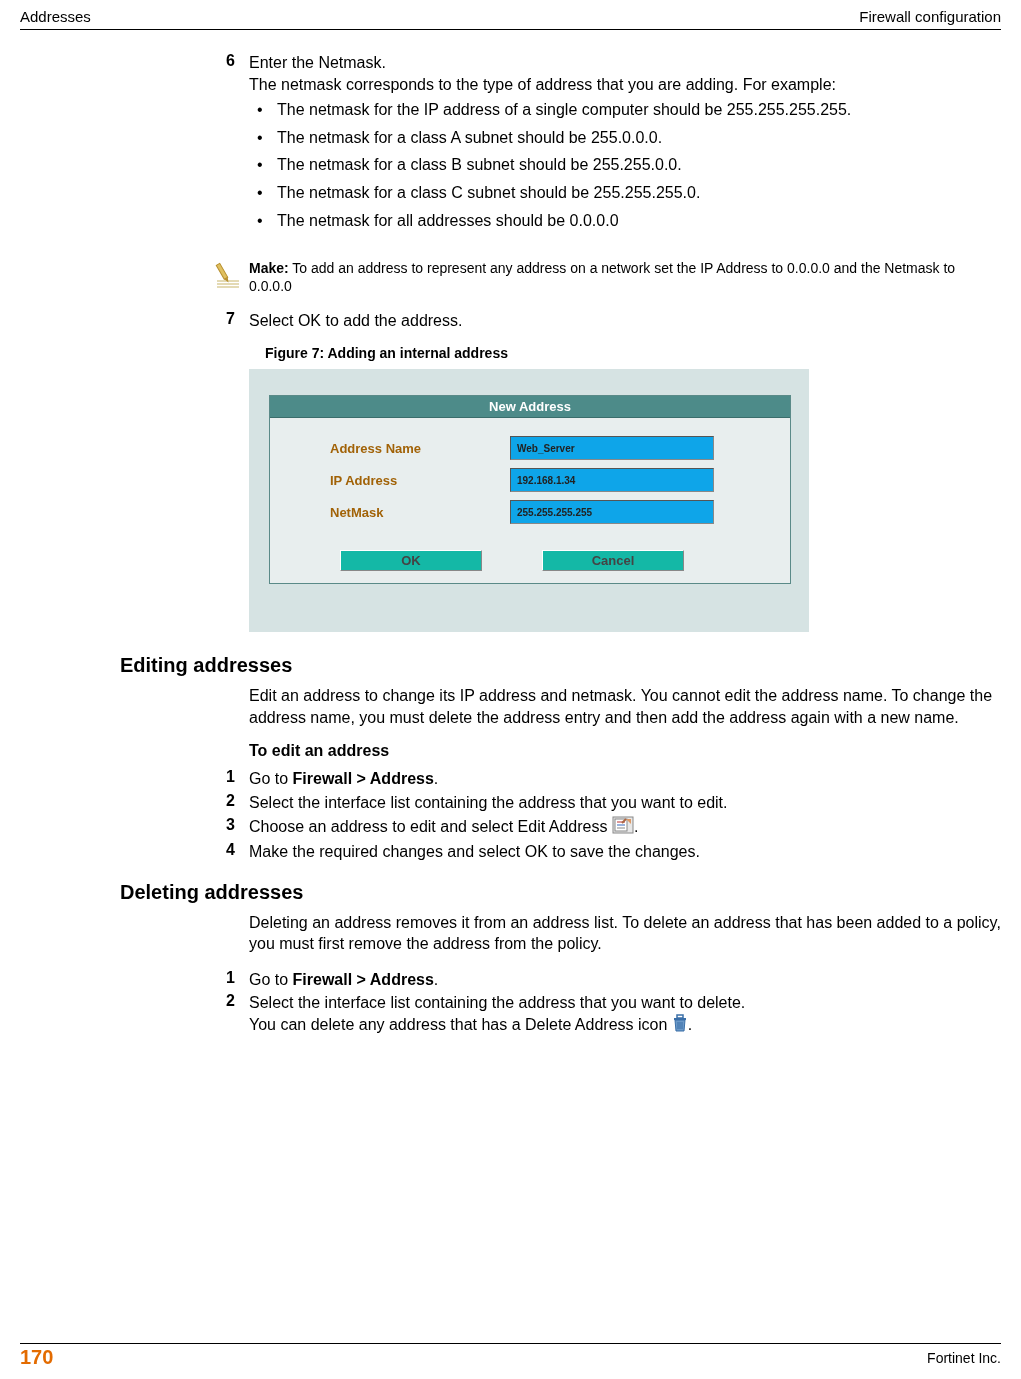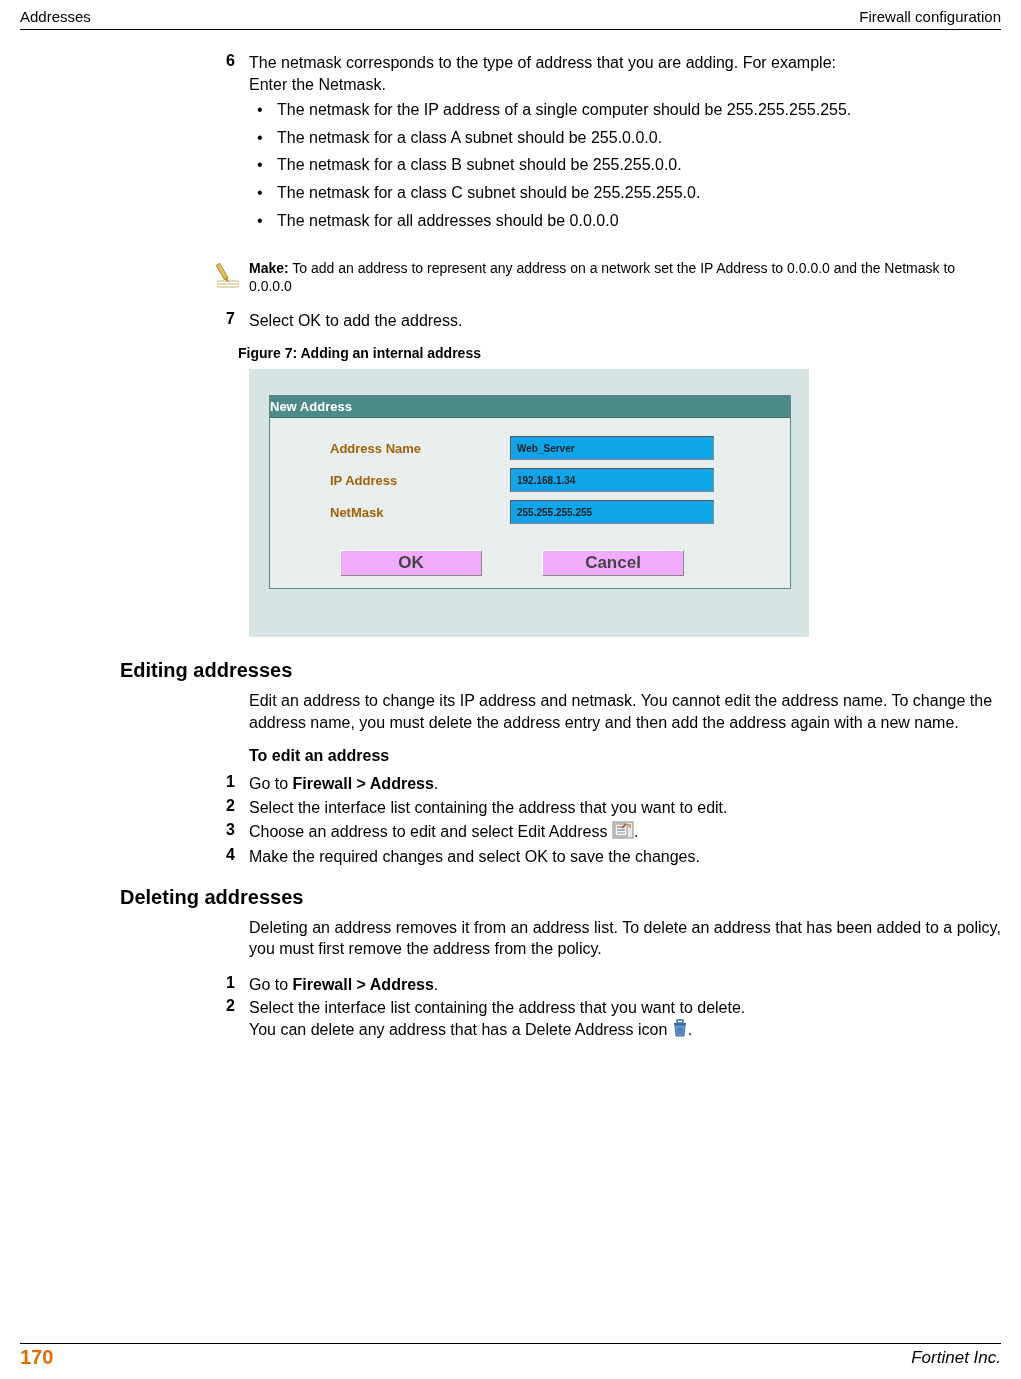--- a/index.html
+++ b/index.html
@@ -76,41 +76,41 @@
     justify-content:center;
   }
   .note-text {
     font-size: 14px;
     line-height: 1.3;
   }
   .note-text b { font-weight: bold; }
   .figure-caption {
     font-weight: bold;
     font-size: 14px;
-    margin: 14px 0 8px 33px;
+    margin: 14px 0 8px 60px;
   }
   .figure-wrap {
     margin-left: 44px;
     margin-bottom: 22px;
   }
   .figure-box {
     background: #d6e3e3;
     width: 560px;
     padding: 26px 20px 48px 20px;
     box-sizing: border-box;
   }
   .dialog {
     border: 1px solid #5a8a88;
     background: #e8eeee;
     width: 520px;
   }
   .dialog-title {
     background: #4d8b89;
     color: #fff;
-    text-align: left;
+    text-align: center;
     font-family: Verdana, sans-serif;
     font-weight: bold;
     font-size: 13px;
     padding: 3px 0;
     border-bottom: 1px solid #3a6d6b;
   }
   .dialog-body {
     padding: 10px 20px 12px 60px;
   }
   .dialog-row {
@@ -139,25 +139,25 @@
     color:#222;
   }
   .dialog-buttons {
     display: flex;
     gap: 60px;
     padding: 6px 0 12px 70px;
   }
   .dialog-btn {
     font-family: Verdana, sans-serif;
     font-weight: bold;
-    font-size: 17px;
+    font-size: 13px;
     border: 1px solid #888;
     border-top-color:#fff;
     border-left-color:#fff;
-    background: #f0abfc;
+    background: #14b8a6;
     width: 140px;
     text-align: center;
     padding: 2px 0;
     color:#444;
   }
   h2.section {
     font-size: 20px;
     font-weight: bold;
     margin: 6px 0 8px -85px;
   }
@@ -189,41 +189,40 @@
     display: flex;
     justify-content: space-between;
     align-items: center;
   }
   .page-num {
     color: #e36b00;
     font-weight: bold;
     font-size: 20px;
   }
   .footer-text {
-    font-style: italic;
-    font-size: 17px;
+    font-size: 14px;
   }
 </style>
 </head>
 <body>
 
 <div class="page">
   <div class="top-header">
     <span>Addresses</span>
     <span>Firewall configuration</span>
   </div>
   <hr class="rule">
 
   <div class="content">
 
     <div class="step">
       <div class="step-num">6</div>
       <div class="step-body">
+        <div>Enter the Netmask.</div>
         <div>The netmask corresponds to the type of address that you are adding. For example:</div>
-        <div>Enter the Netmask.</div>
         <ul class="bullet-list">
           <li>The netmask for the IP address of a single computer should be 255.255.255.255.</li>
           <li>The netmask for a class A subnet should be 255.0.0.0.</li>
           <li>The netmask for a class B subnet should be 255.255.0.0.</li>
           <li>The netmask for a class C subnet should be 255.255.255.0.</li>
           <li>The netmask for all addresses should be 0.0.0.0</li>
         </ul>
       </div>
     </div>
 

